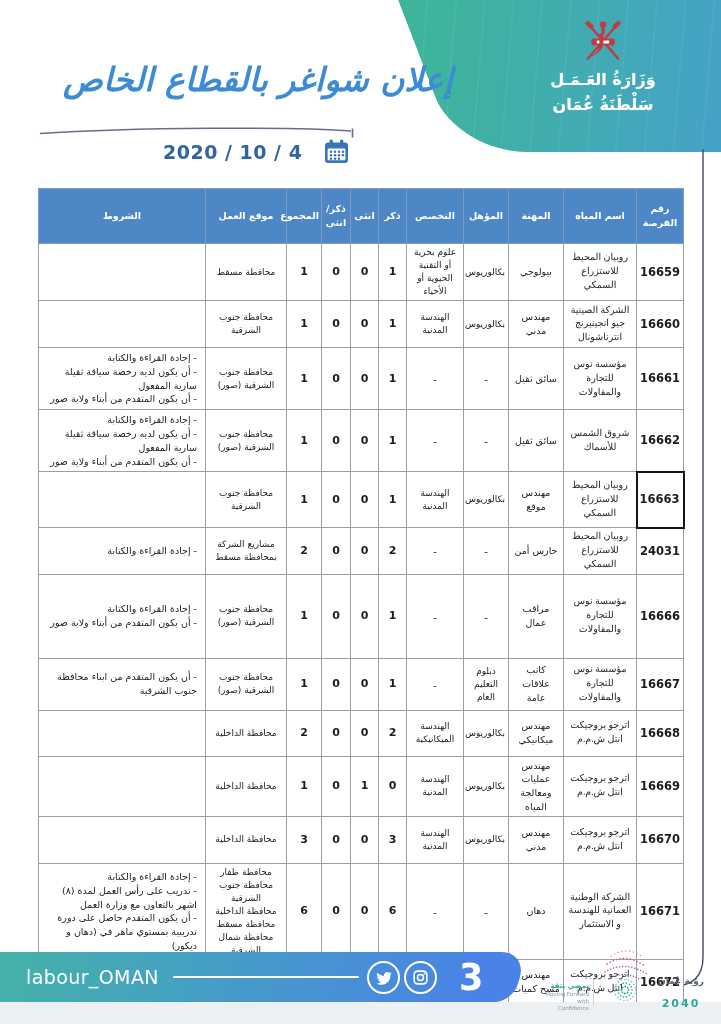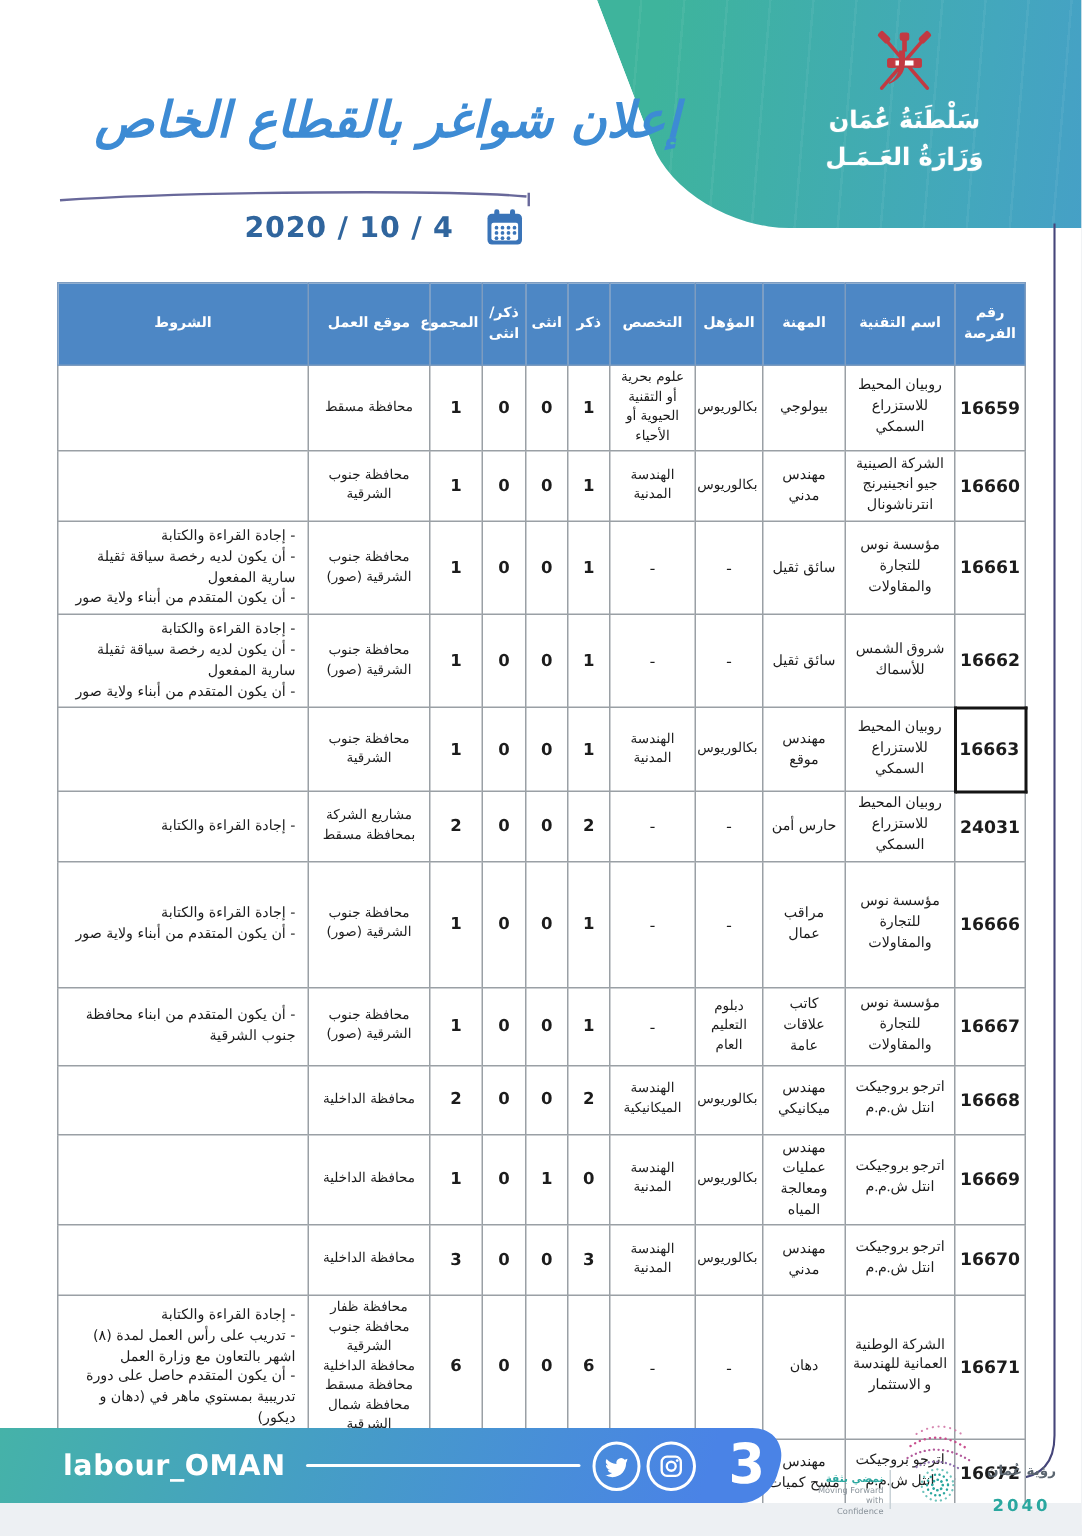--- a/index.html
+++ b/index.html
@@ -59,21 +59,21 @@
   .footer-bar{
     position:absolute;left:-60px;top:952px;width:580px;height:50px;
     background:linear-gradient(90deg,#45b4a6 6%,#459fc4 45%,#4a83e6 92%);
     transform:skewX(-17deg);
     border-radius:0 26px 18px 0;
   }
   .footer-content{
     position:absolute;left:0;top:952px;width:510px;height:50px;
     display:flex;align-items:center;color:#fff;
   }
-  .handle{margin-left:42px;font-size:19px;font-weight:bold;letter-spacing:.4px;text-align:center;}
+  .handle{margin-left:26px;font-size:19px;font-weight:normal;letter-spacing:.4px;text-align:center;}
   .footer-line{height:2px;background:#fff;width:186px;margin:0 8px 0 14px;border-radius:1px;}
   .soc{width:33px;height:33px;border:2px solid #fff;border-radius:50%;
     display:flex;align-items:center;justify-content:center;margin-right:4px;box-sizing:border-box;}
   .page-num{font-size:35px;font-weight:bold;margin-left:18px;transform:scaleY(1.05);}
   .bottom-strip{position:absolute;left:0;top:1002px;width:721px;height:22px;background:#edf0f3;}
   
   .vision{position:absolute;left:545px;top:944px;width:172px;height:64px;}
   .vision-tagline{position:absolute;left:0;top:38px;text-align:right;width:44px;line-height:1.25;}
   .vt-ar{color:#2aa79f;font-size:7px;font-weight:bold;}
   .vt-en{color:#8a939b;font-size:5.5px;}
@@ -97,22 +97,22 @@
       <rect x="42" y="6" width="10" height="5" rx="1.5" transform="rotate(-45 47 8.5)"></rect>
       <rect x="26.5" y="5" width="7" height="6" rx="1.5"></rect>
       <rect x="28.6" y="10" width="2.8" height="10"></rect>
       <rect x="17" y="27" width="26" height="6" rx="1" fill="#fff" stroke-width="2"></rect>
       <rect x="16" y="26.5" width="6" height="7" rx="1"></rect>
       <rect x="38" y="26.5" width="6" height="7" rx="1"></rect>
       <path d="M30 20 C30 32 31 38 21 45 L17 47 C27 42 26 33 26 20 Z" stroke-width="1"></path>
     </g>
   </svg>
   <div class="ministry">
+    <div>وَزَارَةُ العَـمَـل</div>
     <div>سَلْطَنَةُ عُمَان</div>
-    <div>وَزَارَةُ العَـمَـل</div>
   </div>
 
   <div class="doc-title">إعلان شواغر بالقطاع الخاص</div>
 
   <div class="date-row">
     <span class="date-text">2020 / 10 / 4</span>
     <svg width="27" height="27" viewBox="0 0 27 27">
       <rect x="2" y="4.5" width="23" height="20.5" rx="3" fill="#3a74b8"></rect>
       <rect x="6.5" y="1.5" width="3.4" height="6" rx="1.6" fill="#3a74b8"></rect>
       <rect x="17" y="1.5" width="3.4" height="6" rx="1.6" fill="#3a74b8"></rect>
@@ -149,21 +149,21 @@
         <col style="width:28px">
         <col style="width:28px">
         <col style="width:29px">
       <col style="width:35px">
         <col style="width:81px">
         <col style="width:167px">
     </colgroup>
     <thead>
       <tr>
         <th>رقم الفرصة</th>
-        <th>اسم التقنية</th>
+        <th>اسم المياه</th>
         <th>المهنة</th>
         <th>المؤهل</th>
         <th>التخصص</th>
         <th>ذكر</th>
         <th>انثى</th>
         <th>ذكر/ انثى</th>
         <th>المجموع</th>
         <th>موقع العمل</th>
         <th>الشروط</th>
       </tr>

